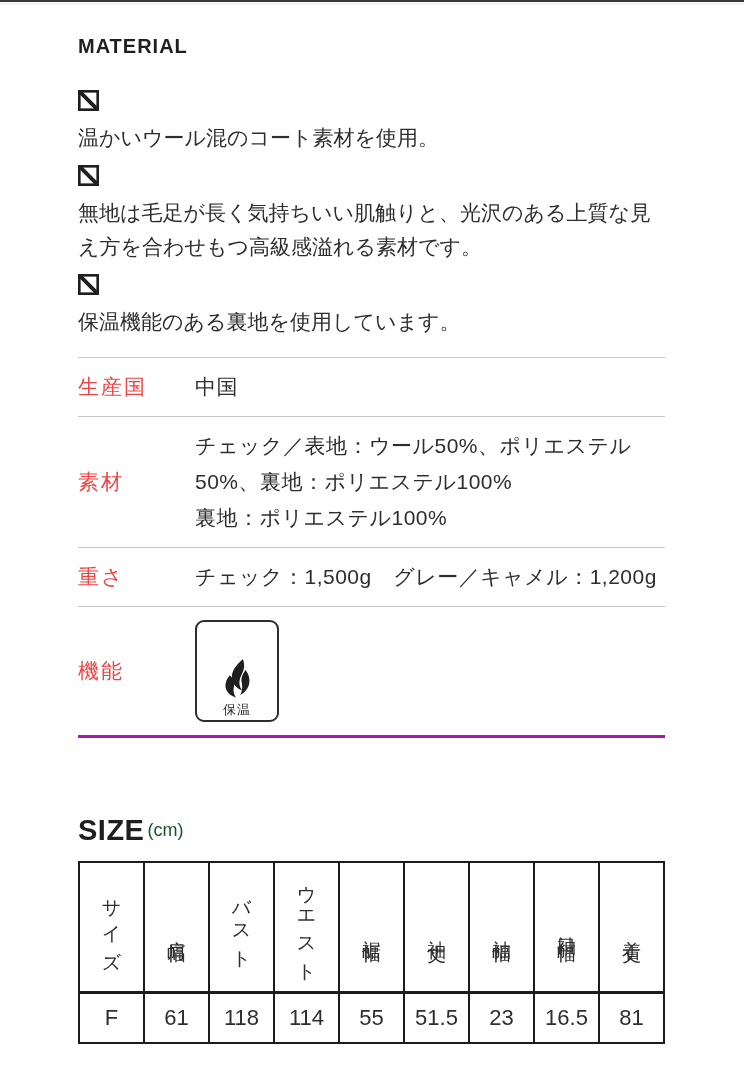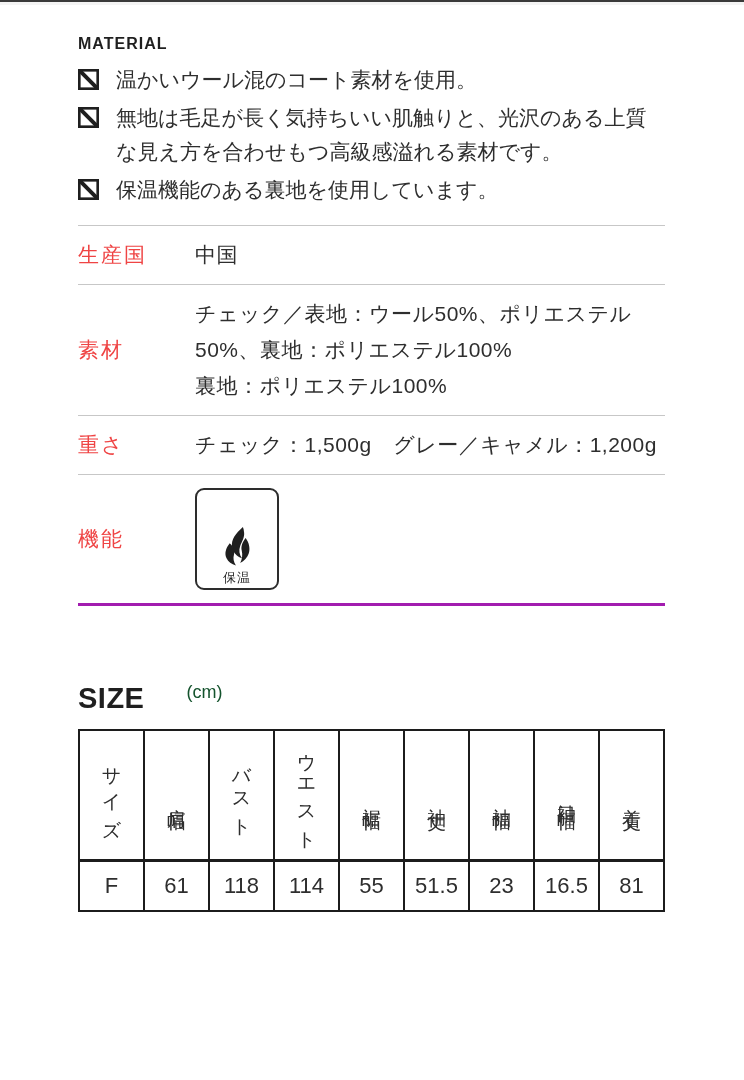--- a/index.html
+++ b/index.html
@@ -20,38 +20,39 @@
   .topline {
     height: 2px;
     background: #3a3a3a;
     border-bottom: 3px solid #f4f4f4;
   }
   .content {
     padding: 30px 79px 0 78px;
   }
   
   .material-title {
-    margin: 0 0 10px 0;
-    font-size: 16px;
+    margin: 0 0 26px 0;
+    font-size: 20px;
     font-weight: bold;
     letter-spacing: 1px;
     color: #1f1f1f;
   }
   .bullets {
     list-style: none;
     margin: 0 0 18px 0;
     padding: 0;
   }
   .bullet {
     display: flex;
     align-items: flex-start;
-    gap: 17px;
+    gap: 10px;
     font-size: 21px;
     line-height: 34px;
     margin-bottom: 4px;
+    flex-direction: column;
   }
   .bicon {
     flex: 0 0 21px;
     height: 21px;
     margin-top: 6px;
   }
   .bicon svg { display: block; }
   .btext { flex: 1; }
   
   .spec-row {
@@ -92,23 +93,22 @@
   .feature-label {
     font-size: 13px;
     line-height: 15px;
     letter-spacing: 1px;
     color: #1f1f1f;
   }
   
   .size-title {
     margin: 76px 0 14px 0;
     display: flex;
-    align-items: flex-start;
+    align-items: center;
     color: #1f1f1f;
-    gap: 39px;
   }
   .size-title .size-word {
     font-size: 29px;
     font-weight: bold;
     letter-spacing: 0.5px;
   }
   .size-title .size-unit {
     font-size: 18px;
     font-weight: normal;
     margin-left: 3px;

